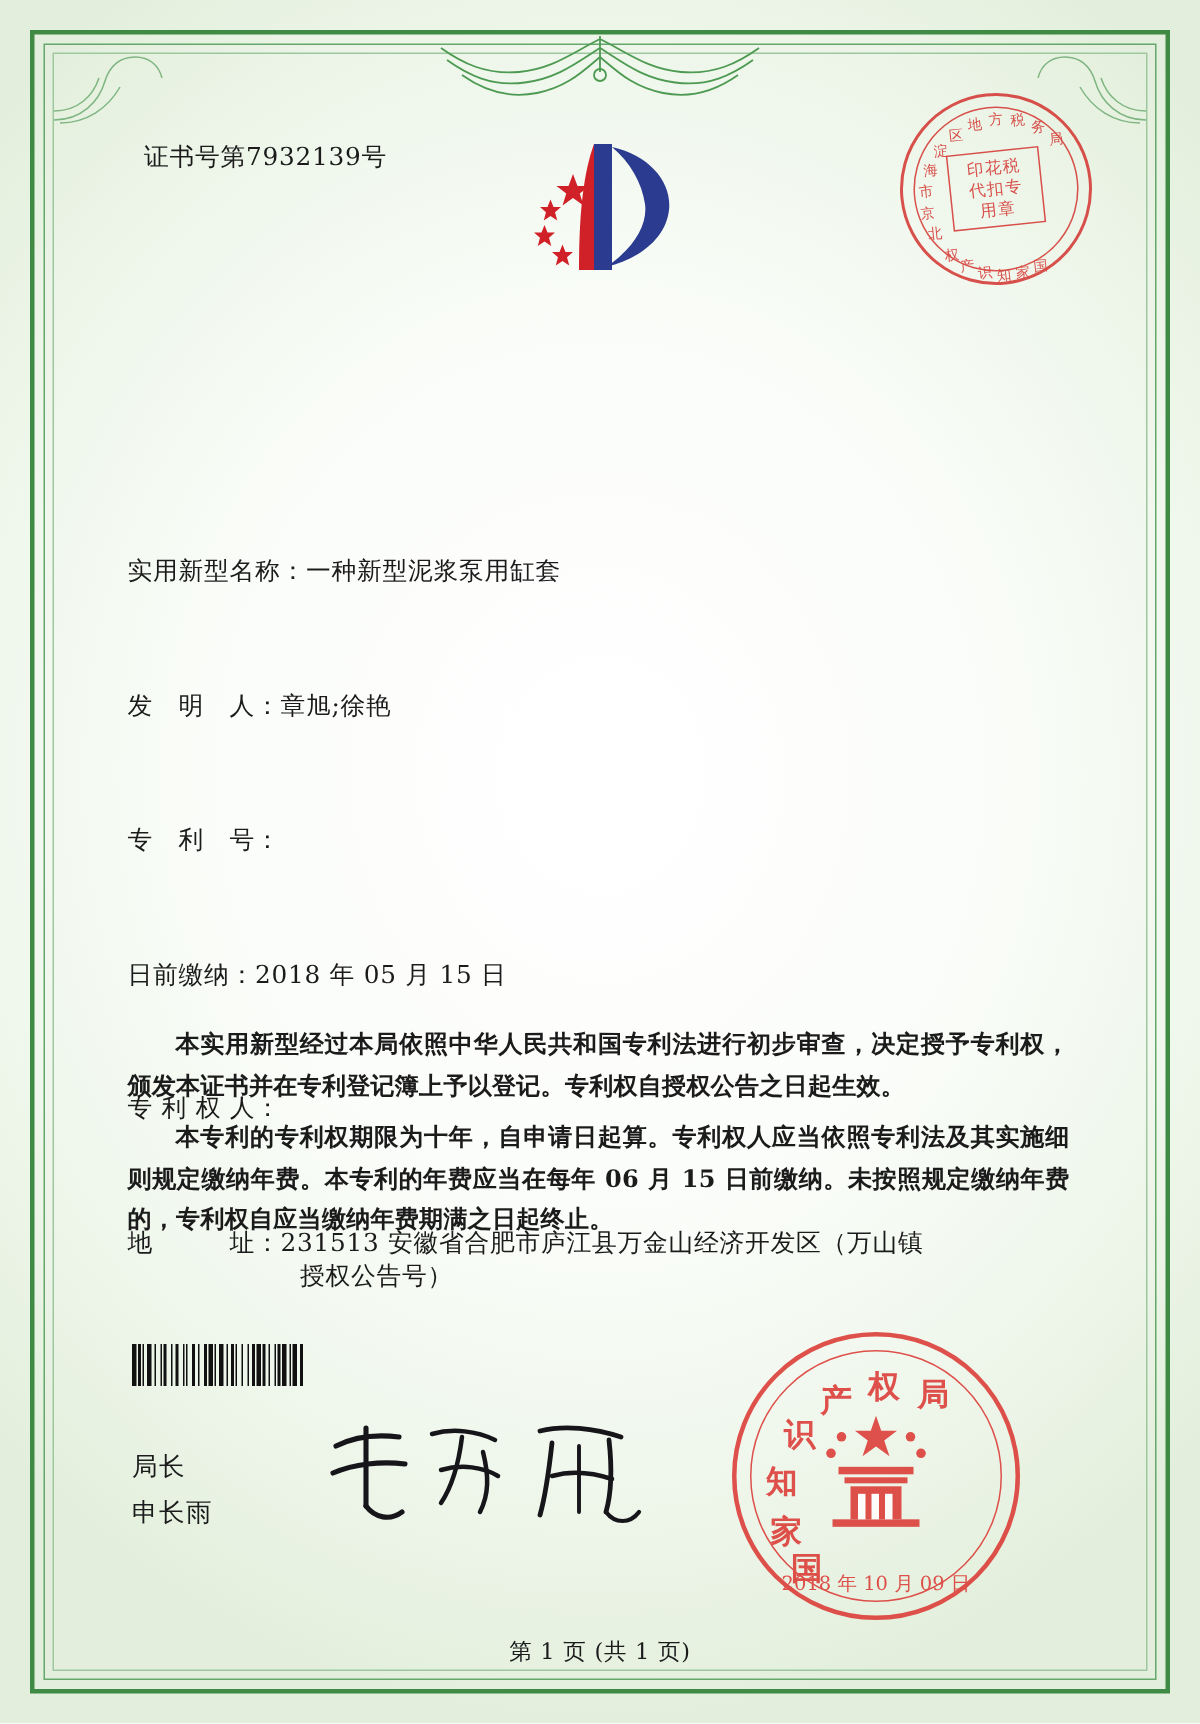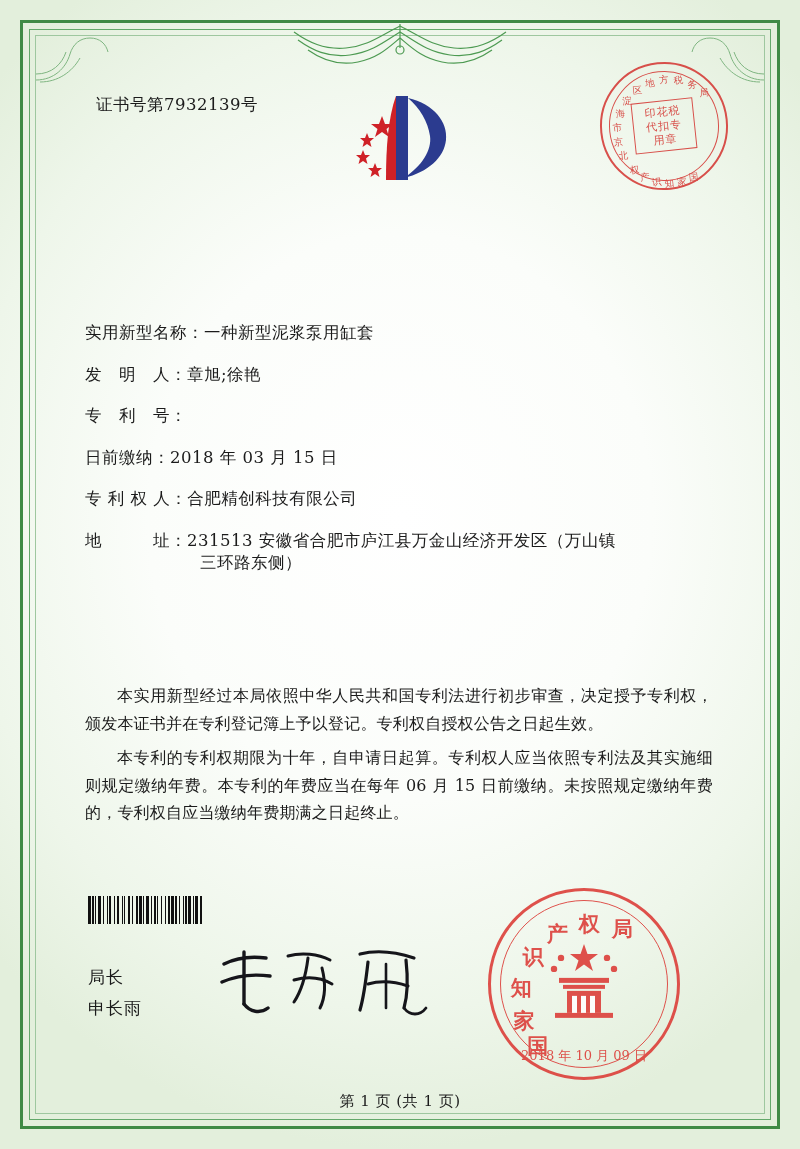--- a/index.html
+++ b/index.html
@@ -189,20 +189,21 @@
   }
   .frow {
     display: flex;
     align-items: baseline;
     margin-bottom: 25px;
     white-space: nowrap;
   }
   .flabel {
     flex: 0 0 auto;
     letter-spacing: 0.5px;
+    margin-top: 48px;
   }
   .fvalue {
     flex: 1 1 auto;
     letter-spacing: 0.5px;
   }
   .frow.addr { margin-bottom: 6px; }
   .addr-line2 {
     margin-left: 115px;
     margin-bottom: 23px;
     font-size: 16.5px;
@@ -219,20 +220,21 @@
 
   
   .paras {
     position: absolute;
     left: 85px;
     top: 682px;
     width: 628px;
     font-size: 16px;
     line-height: 1.72;
     text-align: justify;
+    font-weight: bold;
   }
   .paras p {
     margin: 0 0 7px 0;
     text-indent: 2em;
     letter-spacing: 0.2px;
   }
 
   
   .barcode {
     position: absolute;
@@ -370,31 +372,30 @@
     </div>
     <div class="frow">
       <span class="flabel">发　明　人：</span>
       <span class="fvalue">章旭;徐艳</span>
     </div>
     <div class="frow">
       <span class="flabel">专　利　号：</span>
     </div>
     <div class="frow">
       <span class="flabel">日前缴纳：</span>
-      <span class="fvalue">2018 年 03 月 15 日</span>
+      <span class="fvalue">2018 年 05 月 15 日</span>
     </div>
     <div class="frow">
       <span class="flabel">专 利 权 人：</span>
-      <span class="fvalue">合肥精创科技有限公司</span>
     </div>
     <div class="frow addr">
       <span class="flabel">地　　　址：</span>
       <span class="fvalue">231513 安徽省合肥市庐江县万金山经济开发区（万山镇</span>
     </div>
-    <div class="addr-line2">三环路东侧）</div>
+    <div class="addr-line2">授权公告号）</div>
   </div>
 
   <div class="paras">
     <p>本实用新型经过本局依照中华人民共和国专利法进行初步审查，决定授予专利权，颁发本证书并在专利登记簿上予以登记。专利权自授权公告之日起生效。</p>
     <p>本专利的专利权期限为十年，自申请日起算。专利权人应当依照专利法及其实施细则规定缴纳年费。本专利的年费应当在每年 06 月 15 日前缴纳。未按照规定缴纳年费的，专利权自应当缴纳年费期满之日起终止。</p>
   </div>
 
   <div class="barcode" id="barcode">
       <i style="width:3px;background:#111"></i>
       <i style="width:1px;background:transparent"></i>

